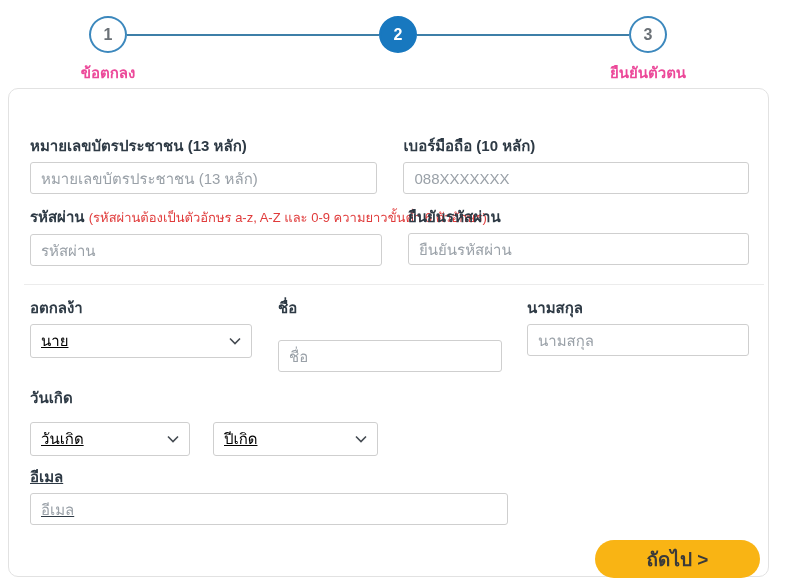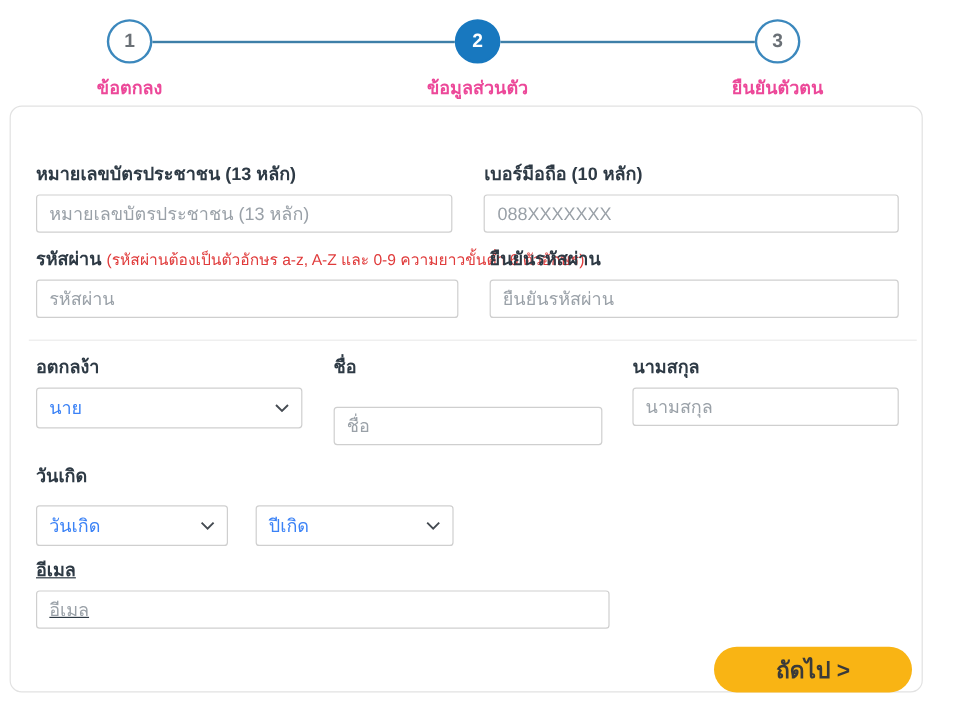--- a/index.html
+++ b/index.html
@@ -67,21 +67,21 @@
   .w-160{width:160px;} .w-167{width:167px;} .w-165{width:165px;}
   .w-478{width:478px;text-decoration:underline;}
   .gap26{margin-right:26px;} .gap25{margin-right:25px;}
   .gap23{margin-right:23px;} .gap28{margin-right:28px;}
 
   .divider{border:0;border-top:1px solid #ECECEC;margin:18px 0 14px -6px;width:740px;}
 
   .select{
     height:32px;border:1px solid var(--input-border);border-radius:3px;
     padding:16px 10px;display:flex;align-items:center;justify-content:space-between;
-    font-size:15px;color:#3b82f6;background:#fff;cursor:pointer;
+    font-size:15px;color:#000000;background:#fff;cursor:pointer;text-decoration:underline;
   }
   .select .chev{flex:0 0 auto;margin-left:8px;}
 
   .section-label{font-size:15px;font-weight:bold;margin:12px 0 12px 0;}
 
   .button-row{display:flex;justify-content:flex-end;margin:15px -11px 0 0;}
   .next-button{
     height:38px;min-width:165px;padding:0 40px;border:none;border-radius:19px;
     background:var(--button-yellow);color:var(--button-text);
     font-size:19px;font-weight:bold;font-family:inherit;cursor:pointer;
@@ -93,21 +93,20 @@
 <header class="stepper">
   <div class="connector c1"></div>
   <div class="connector c2"></div>
 
   <div class="step s1">
     <div class="step-circle">1</div>
     <div class="step-label">ข้อตกลง</div>
   </div>
   <div class="step s2 active">
     <div class="step-circle">2</div>
-    <div class="step-label">ข้อมูลส่วนตัว</div>
   </div>
   <div class="step s3">
     <div class="step-circle">3</div>
     <div class="step-label">ยืนยันตัวตน</div>
   </div>
 </header>
 
 <main class="card">
   <div class="card-inner">
 

